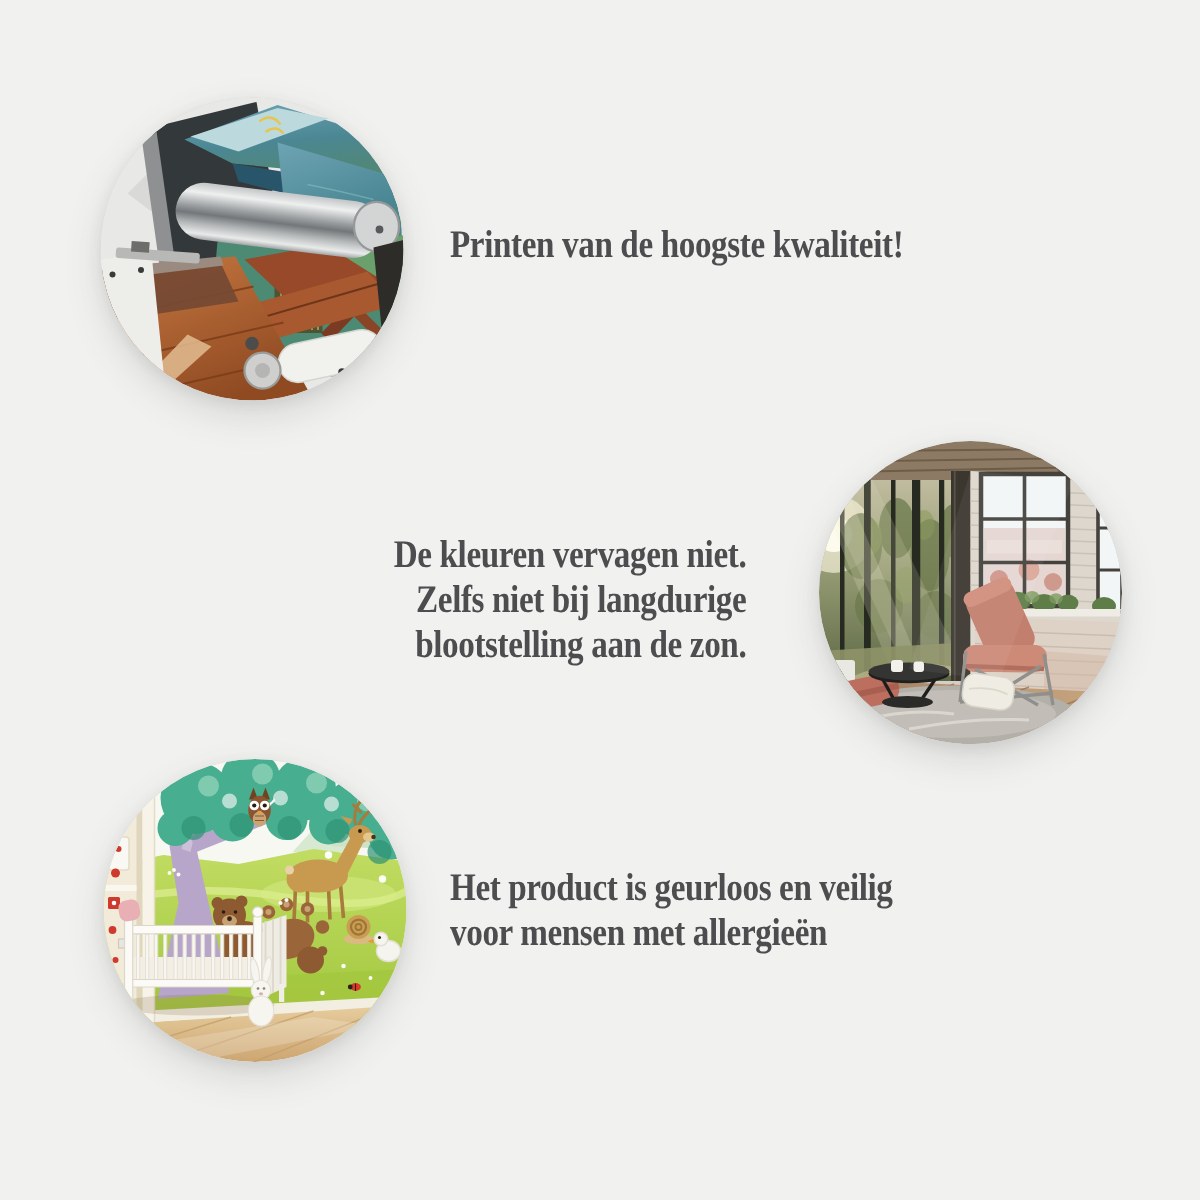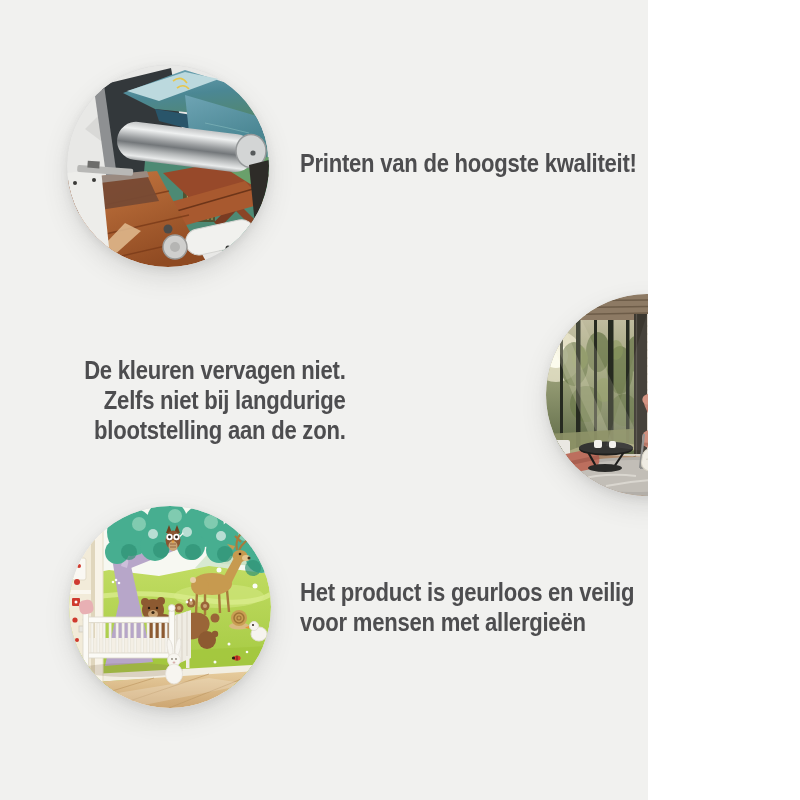--- a/index.html
+++ b/index.html
@@ -1,19 +1,19 @@
 <!DOCTYPE html>
 <html><head>
 <meta charset="utf-8">
 <style>
   html,body{margin:0;padding:0;}
   .stage{
-    position:relative;width:648px;height:800px;overflow:hidden;
+    position:relative;width:800px;height:800px;overflow:hidden;
     background:#f1f1ef;
-    font-family:Liberation Sans, sans-serif;
+    font-family:Liberation Serif, serif;
   }
   .photo-circle{
     position:absolute;border-radius:50%;overflow:hidden;
     box-shadow:0 10px 24px rgba(90,90,90,.17),0 3px 9px rgba(90,90,90,.10);
     background:#ddd;
   }
   .photo-circle svg{display:block;width:100%;height:100%;}
   #circle-print{left:67px;top:65px;width:202px;height:202px;}
   #circle-interior{left:546px;top:294px;width:202px;height:202px;}
   #circle-nursery{left:69px;top:506px;width:202px;height:202px;}

